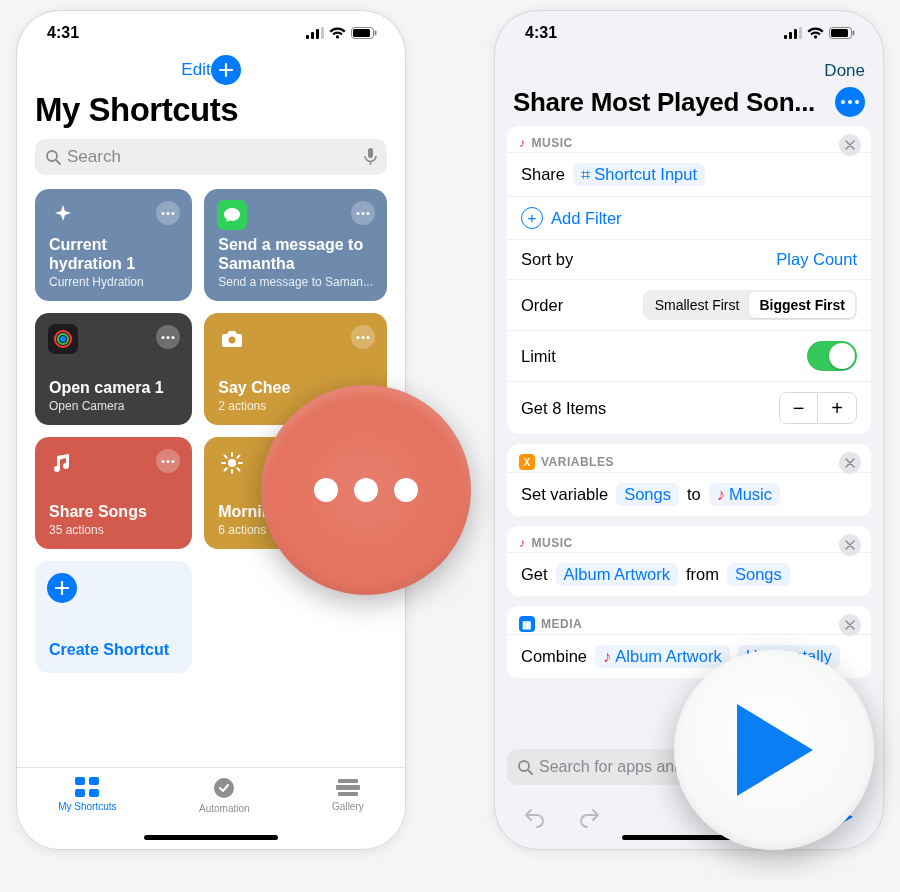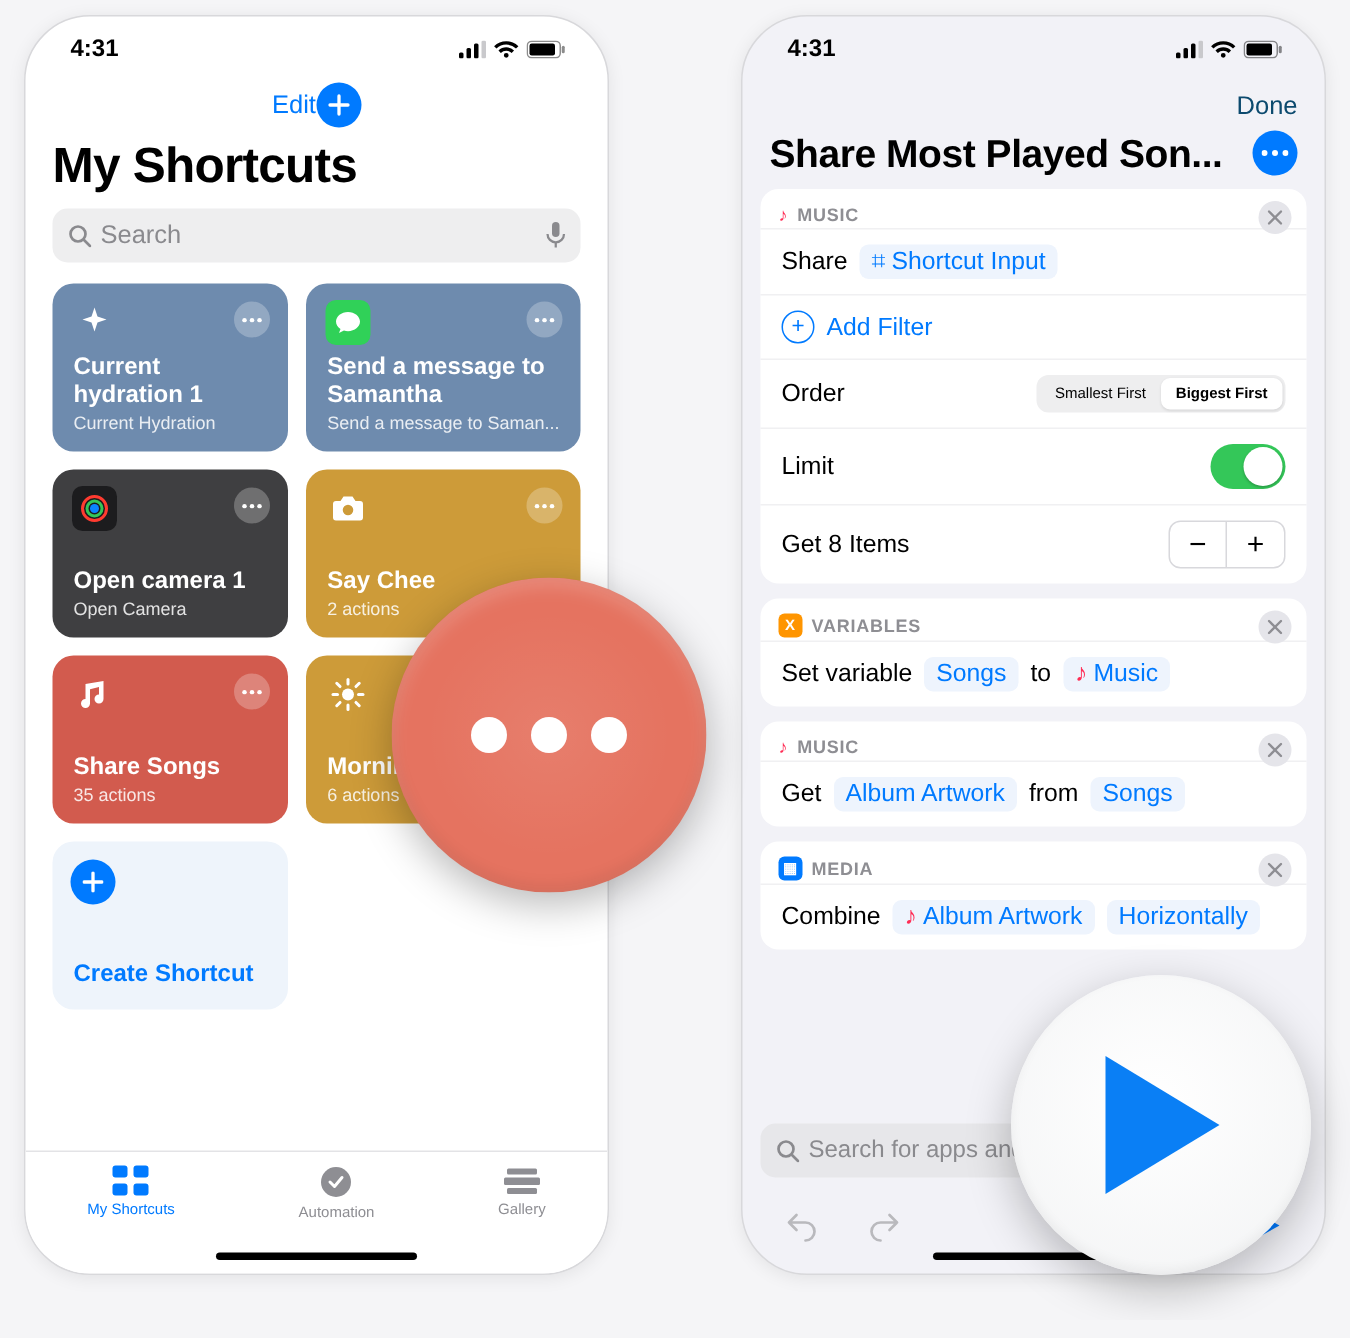--- a/index.html
+++ b/index.html
@@ -138,21 +138,21 @@
   }
   .link-blue { color:#007aff; font-weight:500; }
   .addfilter { color:#007aff; display:flex; align-items:center; gap:8px; }
   .plus-outline {
     width:22px; height:22px; border:1.6px solid #007aff; border-radius:50%;
     display:flex; align-items:center; justify-content:center; color:#007aff; font-size:15px; line-height:0;
   }
   .seg {
     margin-left:auto; display:flex; background:#eeeeef; border-radius:8px; padding:2px;
   }
-  .seg div { padding:5px 10px; font-size:10px; color:#000; border-radius:6px; }
+  .seg div { padding:5px 10px; font-size:14px; color:#000; border-radius:6px; }
   .seg div.sel { background:#fff; box-shadow:0 1px 2px rgba(0,0,0,0.1); font-weight:600; }
   .switch {
     margin-left:auto; width:50px; height:30px; background:#34c759; border-radius:15px; position:relative;
   }
   .switch::after {
     content:""; position:absolute; right:2px; top:2px; width:26px; height:26px; border-radius:50%; background:#fff;
     box-shadow:0 1px 2px rgba(0,0,0,0.25);
   }
   .stepper {
     margin-left:auto; display:flex; border:1px solid #d8d8dc; border-radius:8px; overflow:hidden;
@@ -451,20 +451,24 @@
         <span class="token">
           <span>⌗</span>
           <span>Shortcut Input</span>
         </span>
       </div>
       <div class="ac-row addfilter">
         <span class="plus-outline">+</span>
         <span>Add Filter</span>
       </div>
       <div class="ac-row">
+        <span>Sort by</span>
+        <span class="link-blue" style="margin-left:auto">Play Count</span>
+      </div>
+      <div class="ac-row">
         <span>Order</span>
         <div class="seg">
           <div>Smallest First</div>
           <div class="sel">Biggest First</div>
         </div>
       </div>
       <div class="ac-row">
         <span>Limit</span>
         <div class="switch"></div>
       </div>

